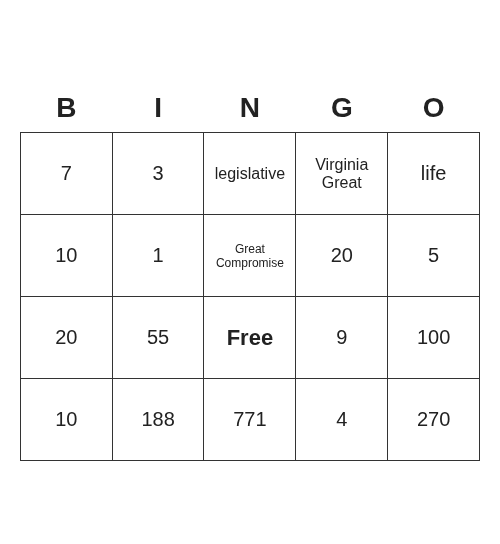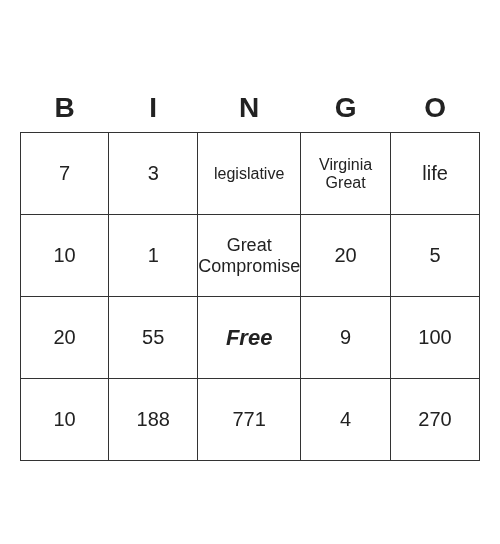--- a/index.html
+++ b/index.html
@@ -39,31 +39,30 @@
     }
 
     .bingo-card td {
       width: 92px;
       height: 82px;
       font-size: 20px;
       color: #222;
     }
 
     .bingo-card td.small-text {
-      font-size: 18px;
+      font-size: 12px;
     }
 
     .bingo-card td.medium-text {
       font-size: 16px;
     }
 
     .free-cell {
       font-size: 22px !important;
       font-weight: bold;
-      font-style: italic;
     }
   </style>
 </head>
 <body>
 
 <table class="bingo-card">
   <thead>
     <tr>
     <th>B</th>
         <th>I</th>

